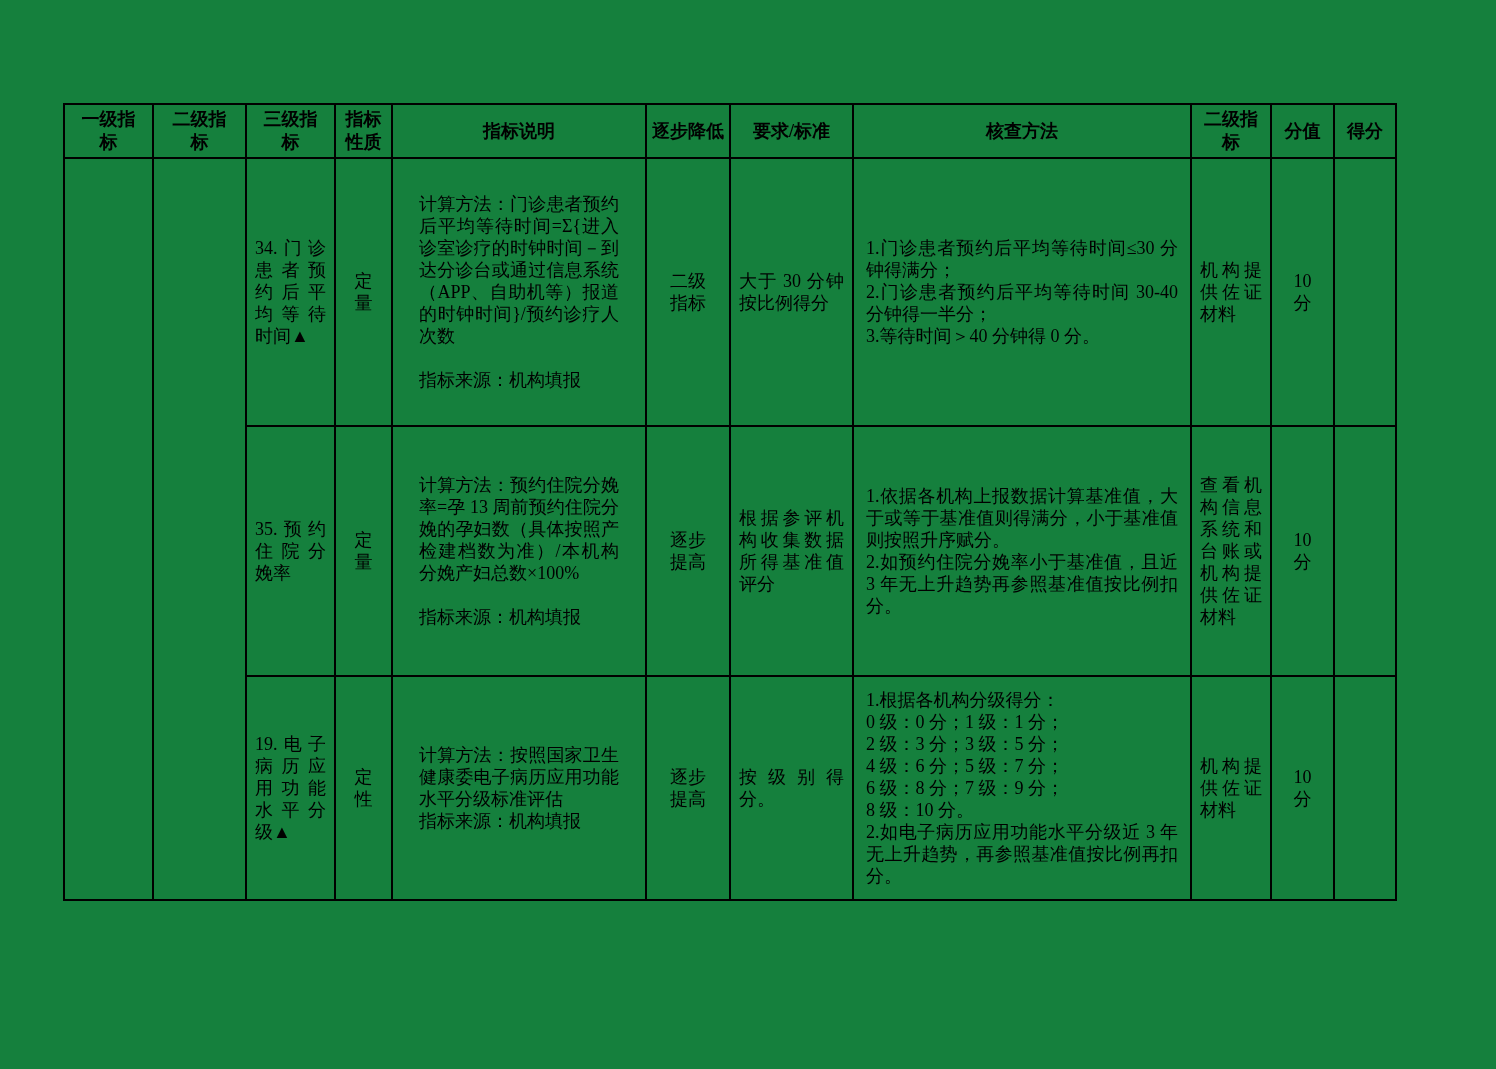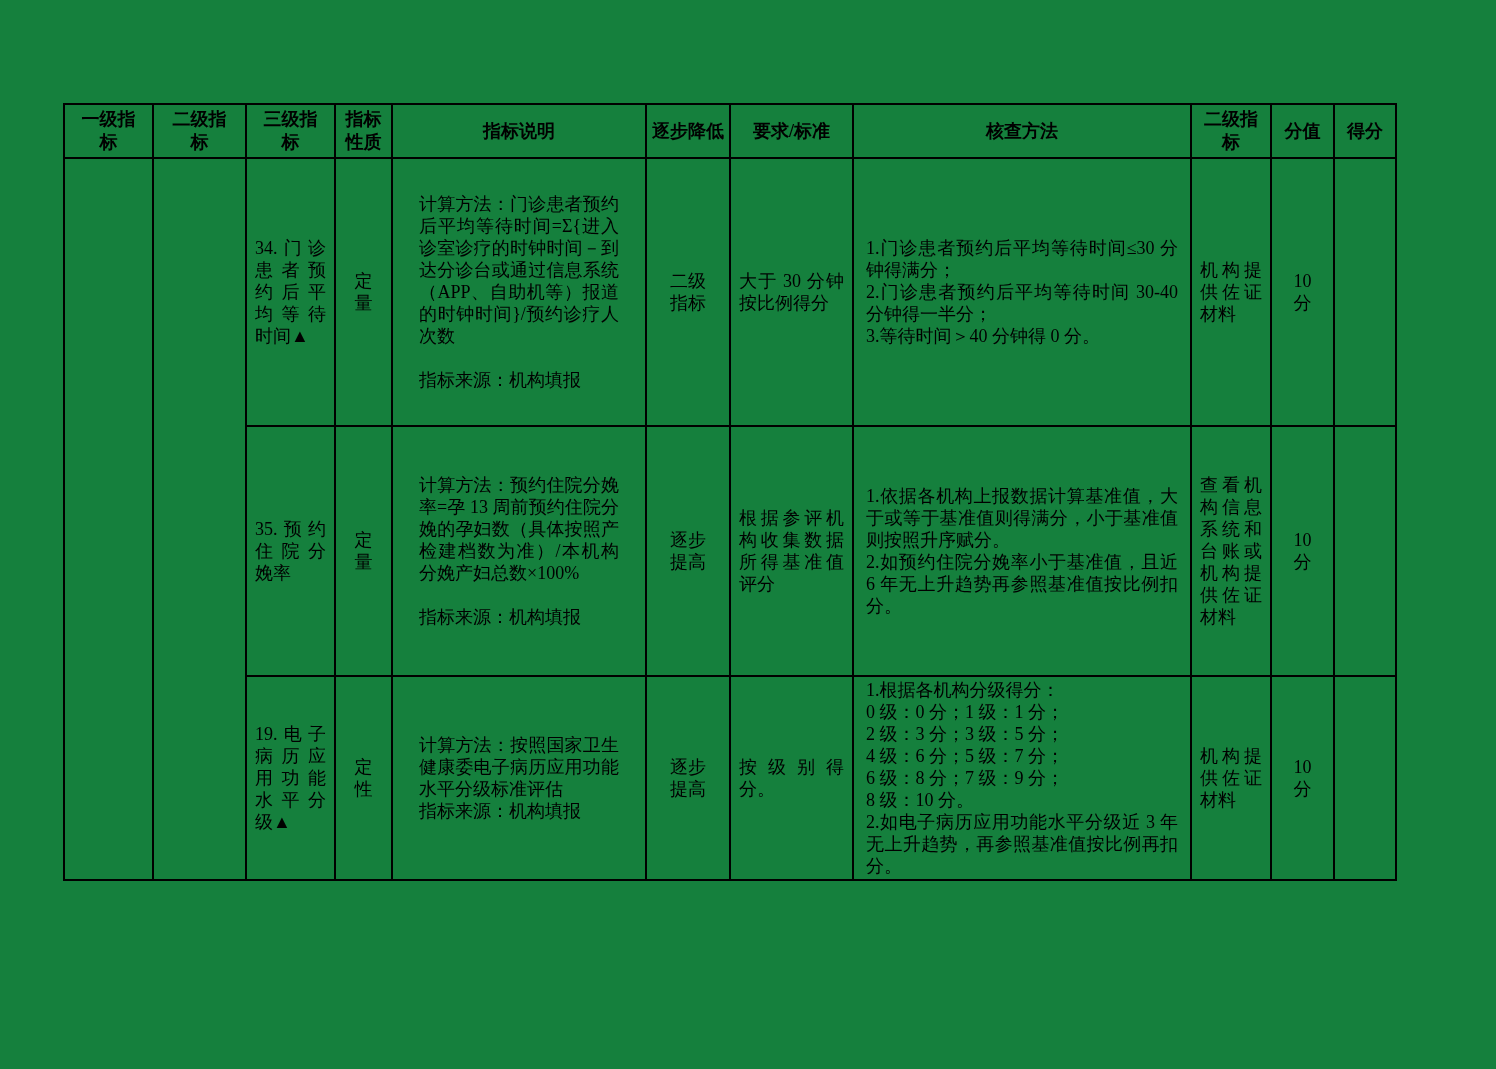--- a/index.html
+++ b/index.html
@@ -34,21 +34,21 @@
     padding: 2px 4px;
   }
   .grid th.hn { padding: 2px 10px; }
   .grid td { line-height: 22px; }
   td.just {
     text-align: justify;
     white-space: pre-line;
     padding: 16px 8px;
   }
   td.desc { padding: 2px 26px; }
-  td.scoring { padding: 2px 12px; }
+  td.scoring { padding: 12px 12px; }
   td.ctr { text-align: center; padding: 2px 16px; }
   tr.h  { height: 54px; }
   tr.r0 { height: 268px; }
   tr.r1 { height: 250px; }
   tr.r2 { height: 198px; }
 </style>
 </head>
 <body>
 
 <div class="page">
@@ -102,21 +102,21 @@
 
     <tr class="r1">
       <td class="just">35.预约住院分娩率</td>
       <td class="ctr">定量</td>
       <td class="just desc">计算方法：预约住院分娩率=孕 13 周前预约住院分娩的孕妇数（具体按照产检建档数为准）/本机构分娩产妇总数×100%
 
 指标来源：机构填报</td>
       <td class="ctr">逐步提高</td>
       <td class="just">根据参评机构收集数据所得基准值评分</td>
       <td class="just scoring">1.依据各机构上报数据计算基准值，大于或等于基准值则得满分，小于基准值则按照升序赋分。
-2.如预约住院分娩率小于基准值，且近 6 年无上升趋势再参照基准值按比例扣分。</td>
+2.如预约住院分娩率小于基准值，且近 3 年无上升趋势再参照基准值按比例扣分。</td>
       <td class="just">查看机构信息系统和台账或机构提供佐证材料</td>
       <td class="ctr">10 分</td>
       <td class="ctr"></td>
     </tr>
 
     <tr class="r2">
       <td class="just">19.电子病历应用功能水平分级▲</td>
       <td class="ctr">定性</td>
       <td class="just desc">计算方法：按照国家卫生健康委电子病历应用功能水平分级标准评估
 指标来源：机构填报</td>

